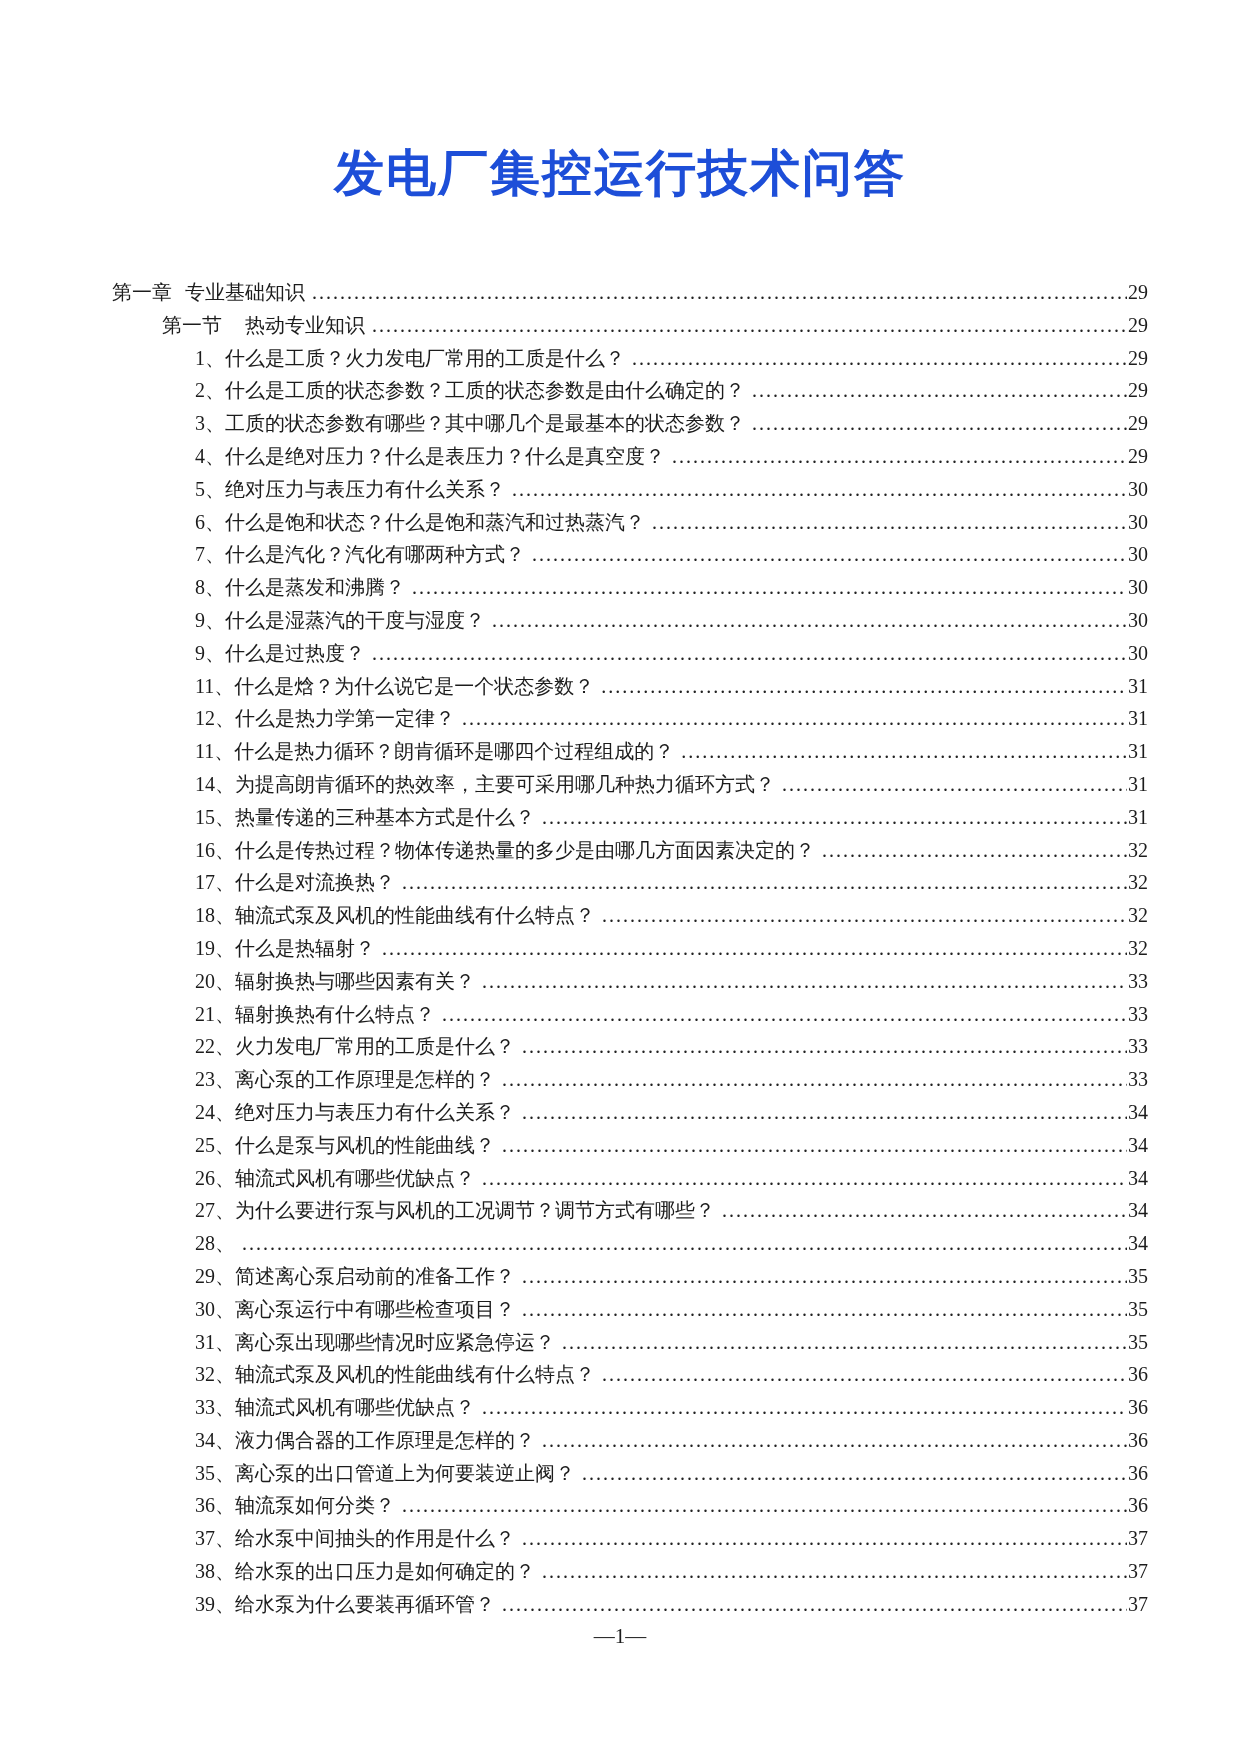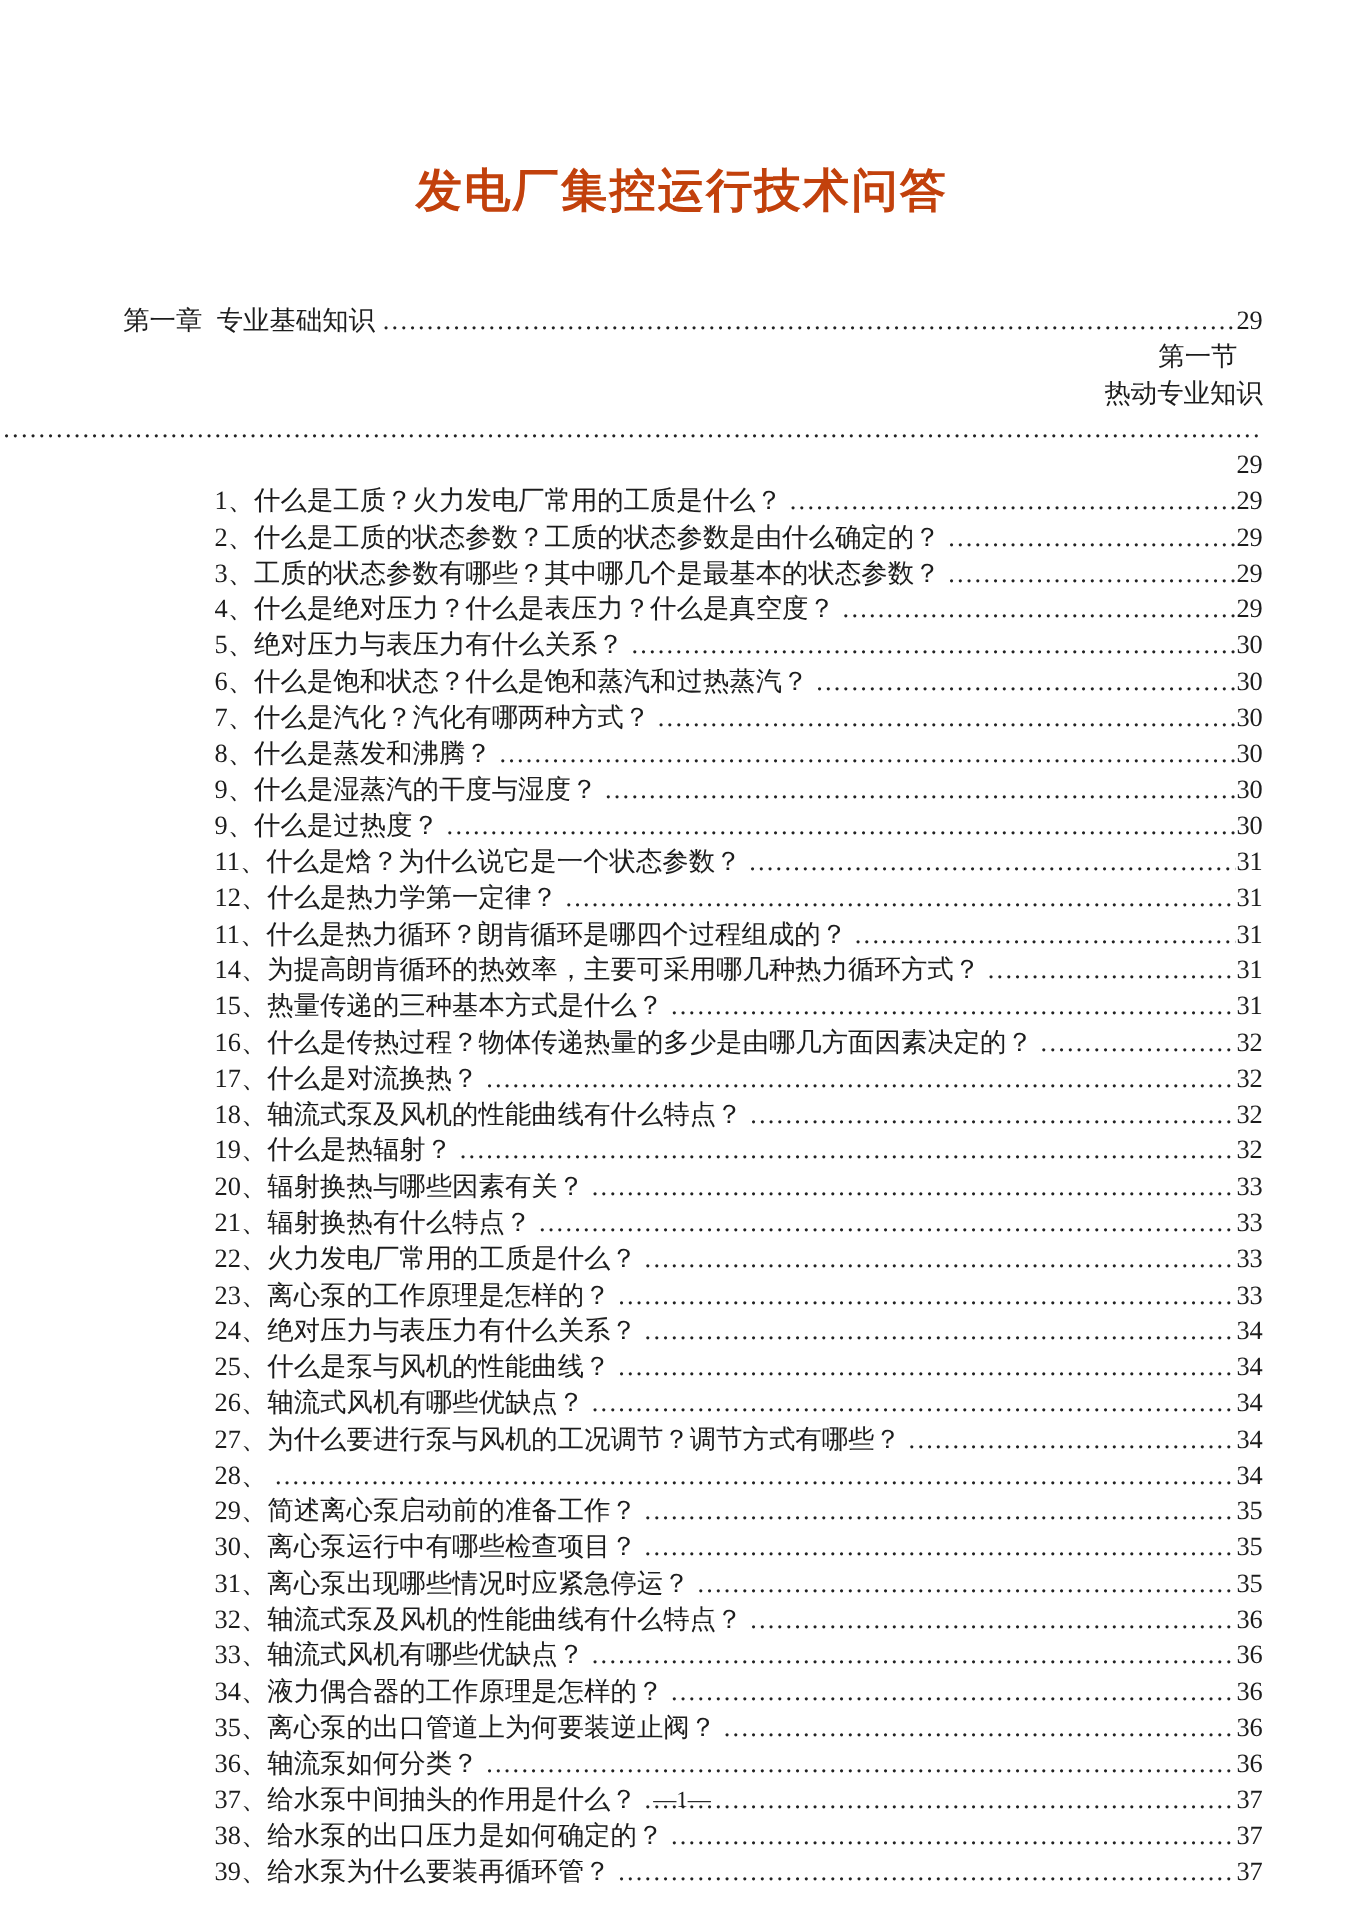--- a/index.html
+++ b/index.html
@@ -13,41 +13,41 @@
     background: #ffffff;
     color: #1c1c1c;
     font-family: "Liberation Serif", "DejaVu Serif", serif;
   }
 
   .doc-title {
     padding-top: 150px;
     text-align: center;
     font-family: "Liberation Sans", "DejaVu Sans", sans-serif;
     font-weight: 700;
-    font-size: 42px;
+    font-size: 50px;
     line-height: 46px;
     letter-spacing: 2px;
-    color: #c2410c;
+    color: #1d4ed8;
   }
 
   .toc {
     margin-top: 80px;
     padding-left: 112px;
     padding-right: 92px;
   }
 
   .toc-row {
     display: flex;
     flex-direction: row;
-    align-items: flex-end;
-    font-size: 24px;
+    align-items: center;
+    font-size: 20px;
     line-height: 32.8px;
     white-space: nowrap;
   }
-  .toc-row.level-section { padding-left: 50px; flex-direction: column; }
+  .toc-row.level-section { padding-left: 50px; }
   .toc-row.level-item    { padding-left: 83px; }
 
   .level-chapter .toc-label { margin-right: 13px; }
   .level-section .toc-label { margin-right: 23px; }
   .level-item    .toc-label { margin-right: 0; }
 
   .toc-title { white-space: nowrap; }
 
   .toc-dots {
     flex: 1 1 auto;

